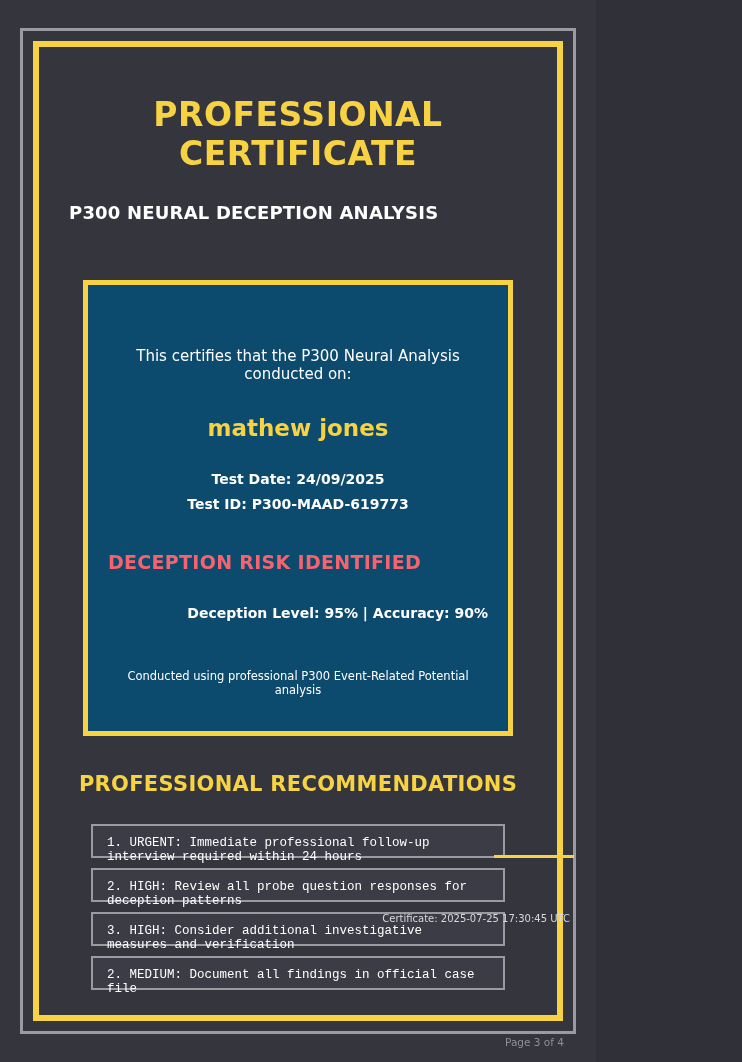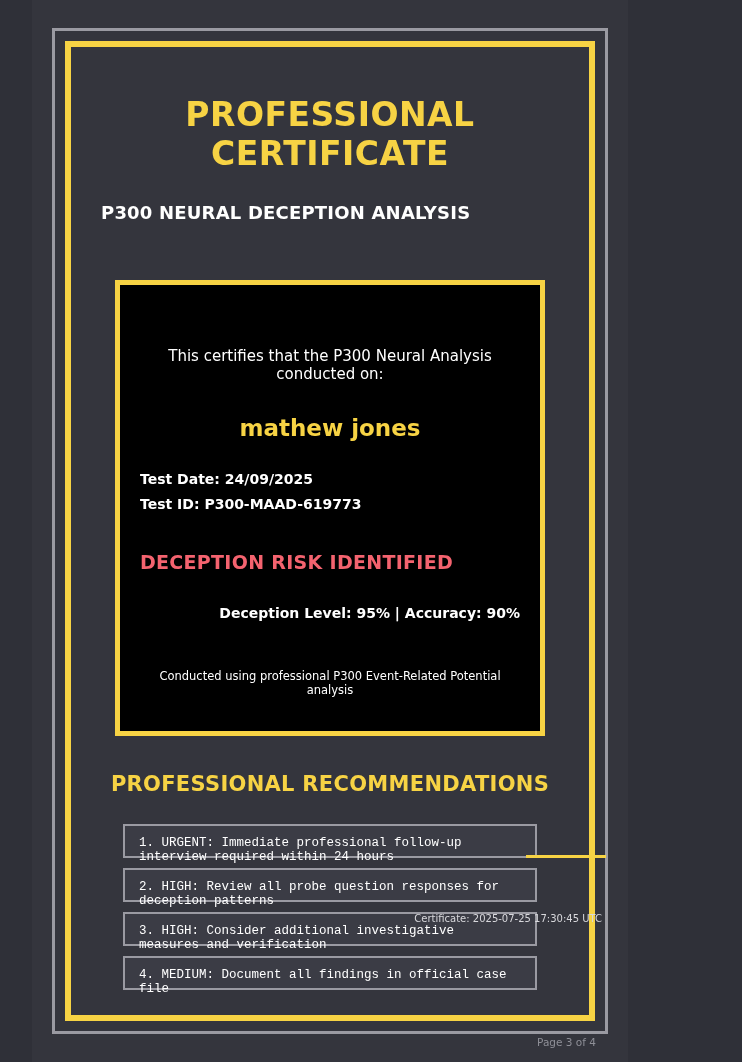--- a/index.html
+++ b/index.html
@@ -12,21 +12,20 @@
     background: #2f3038;
     font-family: "DejaVu Sans", "Liberation Sans", sans-serif;
     overflow: hidden;
   }
   .page {
     position: relative;
     width: 596px;
     height: 1062px;
     background: #34353d;
     box-sizing: border-box;
-    margin-left: 32px;
   }
   .page-inner {
     position: absolute;
     left: 20px;
     top: 28px;
     right: 20px;
     bottom: 28px;
     background: #34353d;
     border: 3px solid #9a9aa2;
     box-sizing: border-box;
@@ -53,39 +52,40 @@
     text-align: left;
     color: #ffffff;
     font-size: 18px;
     font-weight: bold;
     margin-top: 29px;
     letter-spacing: 0.2px;
   }
   .cert-box {
     margin: 57px 14px 0 14px;
     border: 5px solid #f7d344;
-    background: #000000;
+    background: #0c4a6e;
     box-sizing: border-box;
     padding: 46px 20px 34px 20px;
     min-height: 390px;
   }
   .cert-line {
     text-align: center;
     color: #ffffff;
     font-size: 15px;
     margin-top: 16px;
   }
   .cert-name {
     text-align: center;
     color: #f7d344;
     font-size: 23px;
     font-weight: bold;
     margin-top: 32px;
   }
   .cert-meta {
+    text-align: center;
     color: #ffffff;
     font-size: 14px;
     font-weight: bold;
     margin-top: 28px;
     line-height: 21px;
   }
   .cert-meta .meta2 {
     display: block;
     margin-top: 4px;
   }
@@ -178,21 +178,21 @@
         <div class="levels">Deception Level: 95% | Accuracy: 90%</div>
         <div class="conducted">Conducted using professional P300 Event-Related Potential analysis</div>
       </div>
 
       <div class="rec-title">PROFESSIONAL RECOMMENDATIONS</div>
 
       <div class="rec-list">
         <div class="rec-item">1. URGENT: Immediate professional follow-up interview required within 24 hours</div>
         <div class="rec-item">2. HIGH: Review all probe question responses for deception patterns</div>
         <div class="rec-item">3. HIGH: Consider additional investigative measures and verification</div>
-        <div class="rec-item">4. MEDIUM: Document all findings in official case file</div>
+        <div class="rec-item">2. MEDIUM: Document all findings in official case file</div>
       </div>
 
     </div>
   </div>
 
   <div class="gold-tick"></div>
   <div class="cert-stamp">Certificate: 2025-07-25 17:30:45 UTC</div>
   <div class="page-num">Page 3 of 4</div>
 </div>
 

